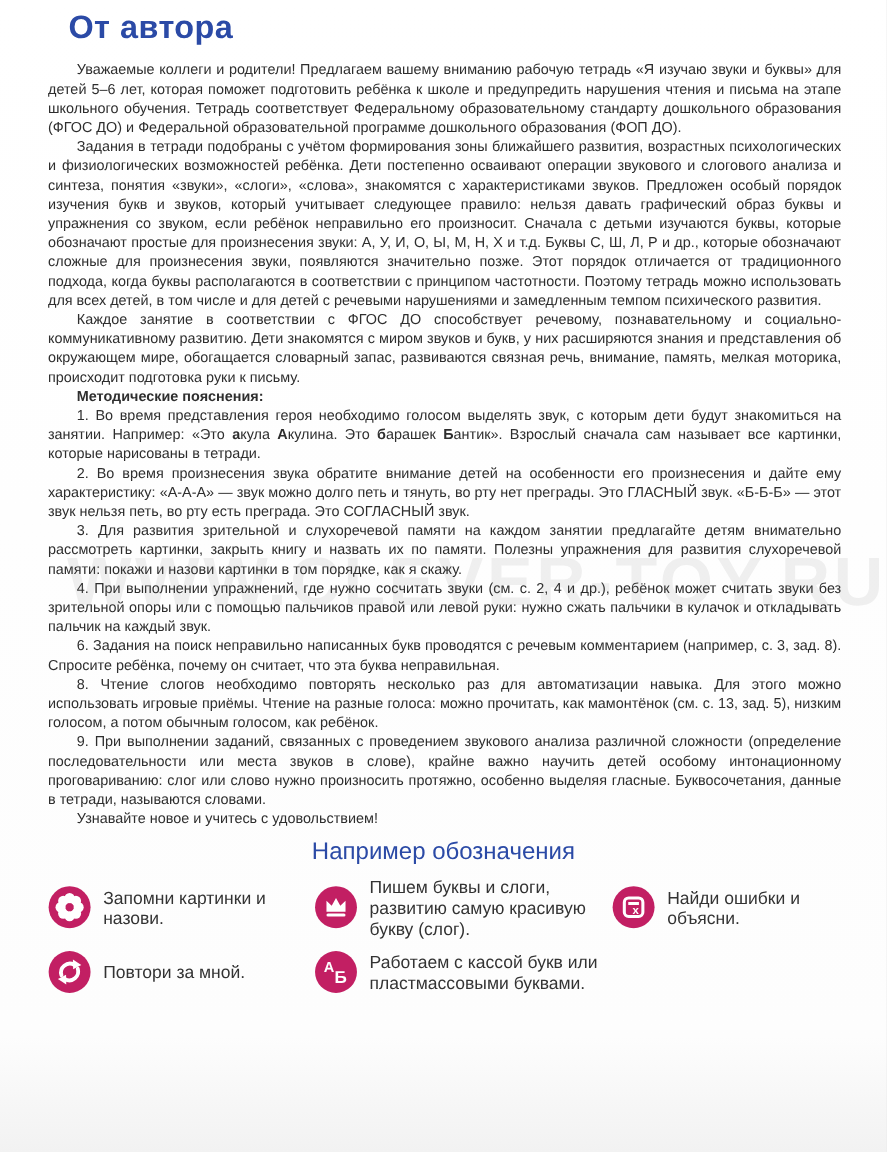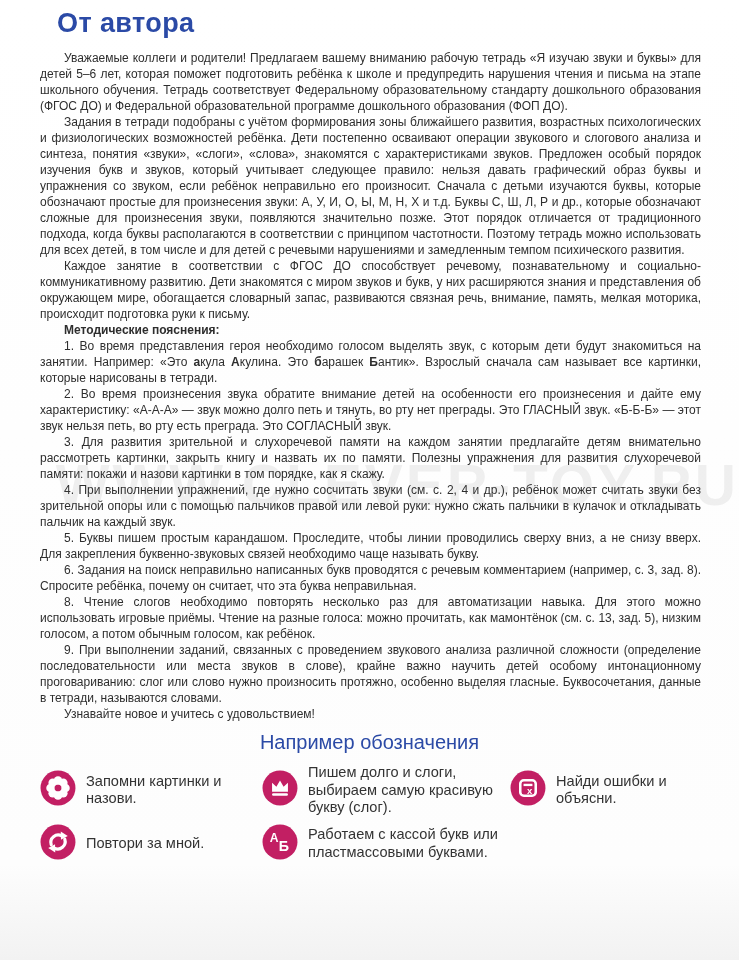--- a/index.html
+++ b/index.html
@@ -69,21 +69,20 @@
         <p class="para"><span>Уважаемые коллеги и родители! Предлагаем вашему вниманию рабочую тетрадь «Я изучаю звуки и буквы» для детей 5–6 лет, которая поможет подготовить ребёнка к школе и предупредить нарушения чтения и письма на этапе школьного обучения. Тетрадь соответствует Федеральному образовательному стандарту дошкольного образования (ФГОС ДО) и Федеральной образовательной программе дошкольного образования (ФОП ДО).</span></p>
         <p class="para"><span>Задания в тетради подобраны с учётом формирования зоны ближайшего развития, возрастных психологических и физиологических возможностей ребёнка. Дети постепенно осваивают операции звукового и слогового анализа и синтеза, понятия «звуки», «слоги», «слова», знакомятся с характеристиками звуков. Предложен особый порядок изучения букв и звуков, который учитывает следующее правило: нельзя давать графический образ буквы и упражнения со звуком, если ребёнок неправильно его произносит. Сначала с детьми изучаются буквы, которые обозначают простые для произнесения звуки: А, У, И, О, Ы, М, Н, Х и т.д. Буквы С, Ш, Л, Р и др., которые обозначают сложные для произнесения звуки, появляются значительно позже. Этот порядок отличается от традиционного подхода, когда буквы располагаются в соответствии с принципом частотности. Поэтому тетрадь можно использовать для всех детей, в том числе и для детей с речевыми нарушениями и замедленным темпом психического развития.</span></p>
         <p class="para"><span>Каждое занятие в соответствии с ФГОС ДО способствует речевому, познавательному и социально-коммуникативному развитию. Дети знакомятся с миром звуков и букв, у них расширяются знания и представления об окружающем мире, обогащается словарный запас, развиваются связная речь, внимание, память, мелкая моторика, происходит подготовка руки к письму.</span></p>
       </div>
     <p class="para bold">Методические пояснения:</p>
     <div id="methods">
         <p class="para"><span>1. Во время представления героя необходимо голосом выделять звук, с которым дети будут знакомиться на занятии. Например: «Это </span><span style="font-weight: bold;">а</span><span>кула </span><span style="font-weight: bold;">А</span><span>кулина. Это </span><span style="font-weight: bold;">б</span><span>арашек </span><span style="font-weight: bold;">Б</span><span>антик». Взрослый сначала сам называет все картинки, которые нарисованы в тетради.</span></p>
         <p class="para"><span>2. Во время произнесения звука обратите внимание детей на особенности его произнесения и дайте ему характеристику: «А-А-А» — звук можно долго петь и тянуть, во рту нет преграды. Это ГЛАСНЫЙ звук. «Б-Б-Б» — этот звук нельзя петь, во рту есть преграда. Это СОГЛАСНЫЙ звук.</span></p>
         <p class="para"><span>3. Для развития зрительной и слухоречевой памяти на каждом занятии предлагайте детям внимательно рассмотреть картинки, закрыть книгу и назвать их по памяти. Полезны упражнения для развития слухоречевой памяти: покажи и назови картинки в том порядке, как я скажу.</span></p>
         <p class="para"><span>4. При выполнении упражнений, где нужно сосчитать звуки (см. с. 2, 4 и др.), ребёнок может считать звуки без зрительной опоры или с помощью пальчиков правой или левой руки: нужно сжать пальчики в кулачок и откладывать пальчик на каждый звук.</span></p>
-        <p class="para"><span>5. Буквы пишем простым карандашом. Проследите, чтобы линии проводились сверху вниз, а не снизу вверх. Для закрепления буквенно-звуковых связей необходимо чаще называть букву.</span></p>
         <p class="para"><span>6. Задания на поиск неправильно написанных букв проводятся с речевым комментарием (например, с. 3, зад. 8). Спросите ребёнка, почему он считает, что эта буква неправильная.</span></p>
         <p class="para"><span>8. Чтение слогов необходимо повторять несколько раз для автоматизации навыка. Для этого можно использовать игровые приёмы. Чтение на разные голоса: можно прочитать, как мамонтёнок (см. с. 13, зад. 5), низким голосом, а потом обычным голосом, как ребёнок.</span></p>
         <p class="para"><span>9. При выполнении заданий, связанных с проведением звукового анализа различной сложности (определение последовательности или места звуков в слове), крайне важно научить детей особому интонационному проговариванию: слог или слово нужно произносить протяжно, особенно выделяя гласные. Буквосочетания, данные в тетради, называются словами.</span></p>
       </div>
     <p class="para">Узнавайте новое и учитесь с удовольствием!</p>
   </div>
 
   <h2 class="legend-heading">Например обозначения</h2>
 
   <div class="legend-grid" id="legend">
@@ -113,21 +112,21 @@
             <circle cx="17" cy="17" r="3.1" fill="currentColor"></circle>
           </svg></span>
         <span class="legend-label">Запомни картинки и назови.</span>
       </div>
       <div class="legend-item" style="grid-area: 1 / 2;">
         <span class="icon"><svg width="36" height="36" viewBox="0 0 34 34">
             <circle cx="17" cy="17" r="16.5" fill="currentColor"></circle>
         <path d="M9.5 20.5 L9.5 12 L13.6 15.8 L17 9.8 L20.4 15.8 L24.5 12 L24.5 20.5 Z" fill="#fff"></path>
         <rect x="9.5" y="22" width="15" height="2.4" rx="1.2" fill="#fff"></rect>
           </svg></span>
-        <span class="legend-label">Пишем долго и слоги, выбираем самую красивую букву (слог).</span>
+        <span class="legend-label">Пишем буквы и слоги, развитию самую красивую букву (слог).</span>
       </div>
       <div class="legend-item" style="grid-area: 2 / 2;">
         <span class="icon"><svg width="36" height="36" viewBox="0 0 34 34">
             <circle cx="17" cy="17" r="16.5" fill="currentColor"></circle>
         <text x="11.5" y="16.8" font-family="Liberation Sans,sans-serif" font-size="11.5" font-weight="bold" fill="#fff" text-anchor="middle">А</text>
         <text x="20.6" y="25.4" font-family="Liberation Sans,sans-serif" font-size="13.5" font-weight="bold" fill="#fff" text-anchor="middle">Б</text>
           </svg></span>
         <span class="legend-label">Работаем с кассой букв или пластмассовыми буквами.</span>
       </div>
       <div class="legend-item" style="grid-area: 1 / 3;">

